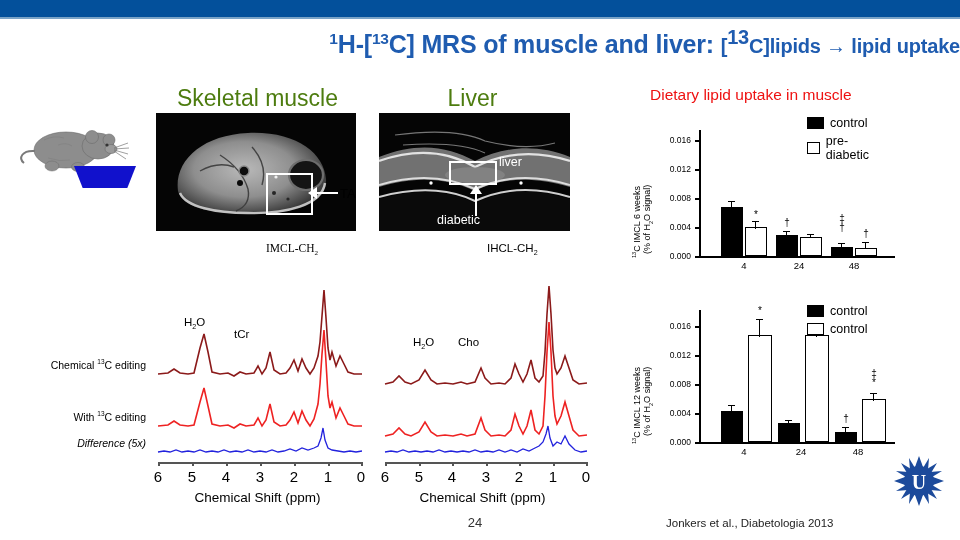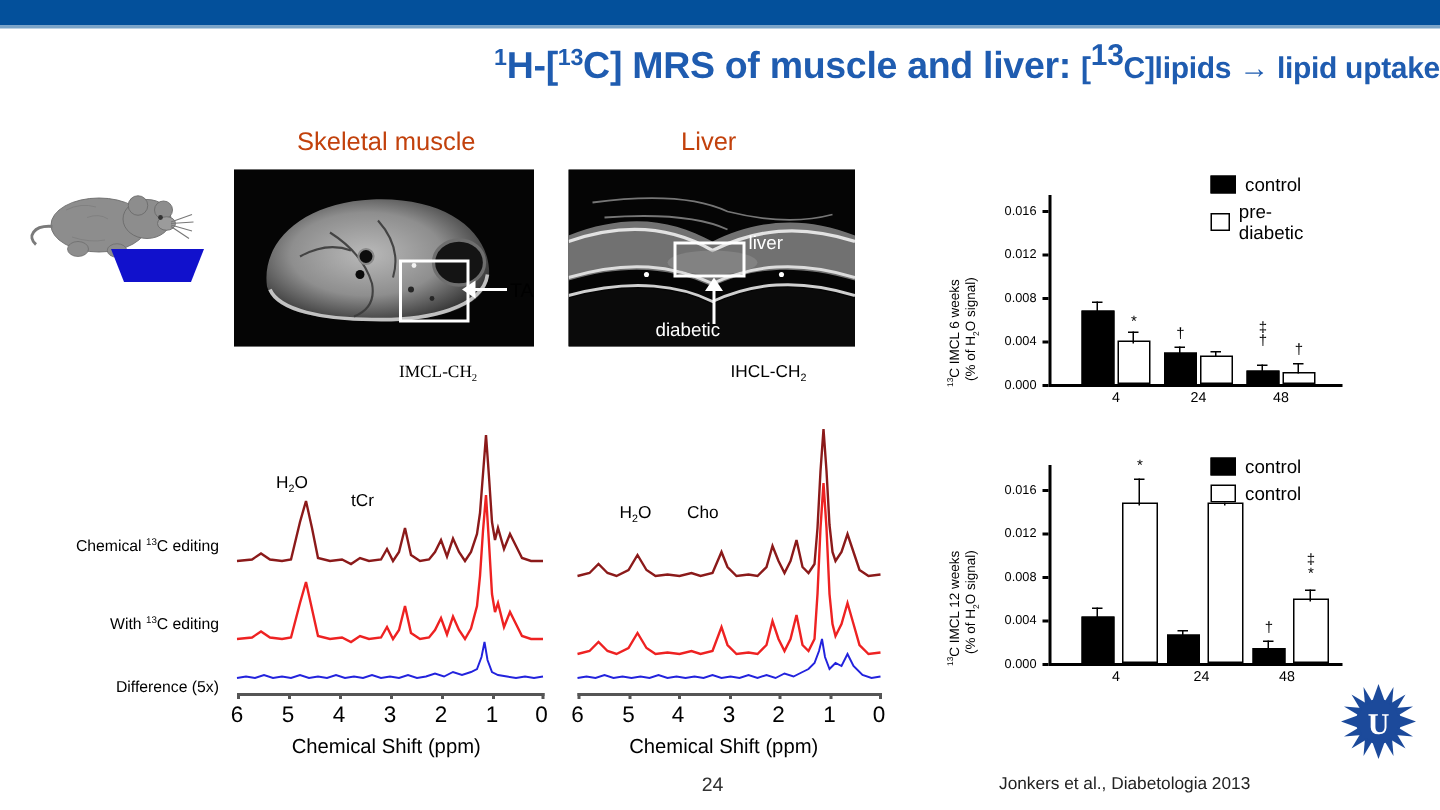--- a/index.html
+++ b/index.html
@@ -8,21 +8,21 @@
   .slide{position:absolute;inset:0;}
   .topbar{position:absolute;left:0;top:0;width:960px;height:17px;background:#03509b;}
   .topbar-shadow{position:absolute;left:0;top:17px;width:960px;height:2px;background:#7aa3c7;}
 
   .title{position:absolute;left:0;top:26px;width:960px;text-align:right;
          color:#1f5cb0;font-weight:bold;font-size:25px;letter-spacing:-0.2px;}
   .title .sm{font-size:20px;}
   sup{font-size:0.62em;vertical-align:super;}
   sub{font-size:0.62em;vertical-align:sub;}
 
-  .hdr{position:absolute;font-size:17px;color:#c2410c;}
+  .hdr{position:absolute;font-size:23px;color:#4d7c0f;}
   .hdr-muscle{left:160px;top:85px;width:195px;text-align:center;}
   .hdr-liver{left:380px;top:85px;width:185px;text-align:center;}
   .hdr-dietary{left:650px;top:86px;width:290px;text-align:left;color:#ee1111;font-size:15.5px;}
 
   
   .mouse-wrap{position:absolute;left:14px;top:118px;width:140px;height:98px;}
   .dish{position:absolute;left:60px;top:48px;width:62px;height:22px;
         background:#1111cc;clip-path:polygon(0 0,100% 0,86% 100%,14% 100%);}
   .mixture{position:absolute;left:58px;top:70px;width:92px;text-align:center;
            color:#1111cc;font-size:11.5px;line-height:14px;}
@@ -84,20 +84,21 @@
 
   <div class="topbar"></div>
   <div class="topbar-shadow"></div>
 
   <div class="title">
     <sup>1</sup><span>H-[</span><sup>13</sup><span>C] MRS of muscle and liver: </span><span class="sm">[</span><sup class="sm">13</sup><span class="sm">C]lipids → lipid uptake</span>
   </div>
 
   <div class="hdr hdr-muscle">Skeletal muscle</div>
   <div class="hdr hdr-liver">Liver</div>
+  <div class="hdr hdr-dietary">Dietary lipid uptake in muscle</div>
 
   <div class="mouse-wrap">
     <svg width="120" height="70" viewBox="0 0 120 70">
       <g fill="#8d8d8d" stroke="#6b6b6b" stroke-width="0.6">
         <ellipse cx="52" cy="32" rx="32" ry="18"></ellipse>
         <ellipse cx="84" cy="28" rx="16" ry="13"></ellipse>
         <circle cx="95" cy="22" r="6"></circle>
         <circle cx="78" cy="19" r="6.5"></circle>
         <ellipse cx="97" cy="31" rx="6" ry="4.5" fill="#9b9b9b"></ellipse>
       </g>
@@ -186,21 +187,21 @@
       <span>H</span><sub>2</sub><span>O</span>
     </div>
     <div class="spec-peaklabel" style="left:84px;top:90px;">tCr</div>
 
     <div class="rowlabel" style="left:-124px;top:120px;width:120px;">
       <span>Chemical </span><sup>13</sup><span>C editing</span>
     </div>
     <div class="rowlabel" style="left:-124px;top:172px;width:120px;">
       <span>With </span><sup>13</sup><span>C editing</span>
     </div>
-    <div class="rowlabel" style="left:-124px;top:214px;width:120px;">Difference (5x)</div>
+    <div class="rowlabel" style="left:-124px;top:199px;width:120px;font-style:italic;">Difference (5x)</div>
 
     <svg width="215" height="200" viewBox="0 0 215 200" style="position:absolute;left:0;top:18px;">
       <path fill="none" stroke="#8b1a1a" stroke-width="1.6" d="M8 118 L18 117 L24 113 L30 117 L38 118 L44 117 L50 92 L54 78 L58 96 L62 116 L70 118
            L78 117 L84 120 L90 116 L96 118 L104 117 L108 110 L112 118 L116 112 L120 96 L124 114
            L130 118 L136 117 L140 112 L144 104 L148 115 L152 103 L156 112 L160 118 L164 112
            L168 100 L170 86 L172 60 L174 34 L176 62 L178 92 L180 104 L182 96 L186 110 L190 100
            L194 108 L198 116 L204 118 L212 118"></path>
       <path fill="none" stroke="#ee2222" stroke-width="1.6" d="M8 170 L18 169 L24 165 L30 169 L38 170 L44 169 L50 146 L54 132 L58 150 L62 168 L70 170
            L78 169 L84 172 L90 168 L96 170 L104 169 L108 162 L112 170 L116 164 L120 148 L124 166
            L130 170 L136 169 L140 164 L144 156 L148 167 L152 155 L156 164 L160 170 L164 163

